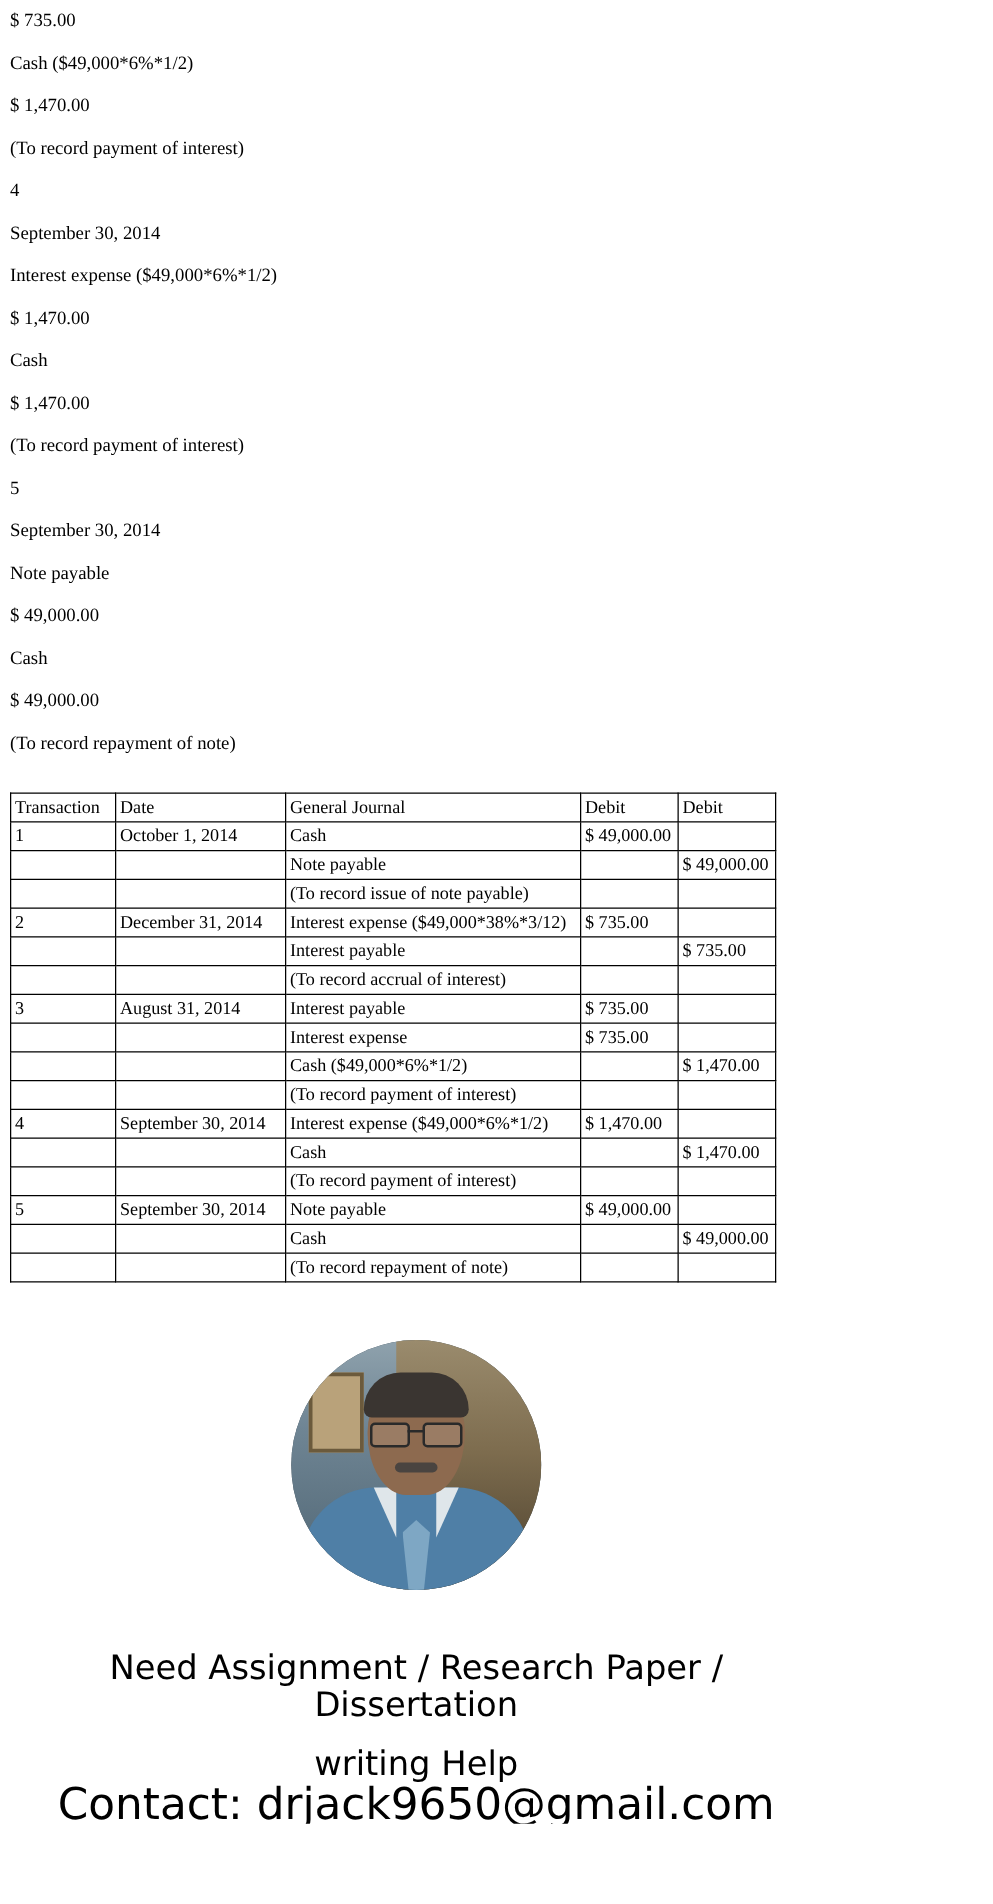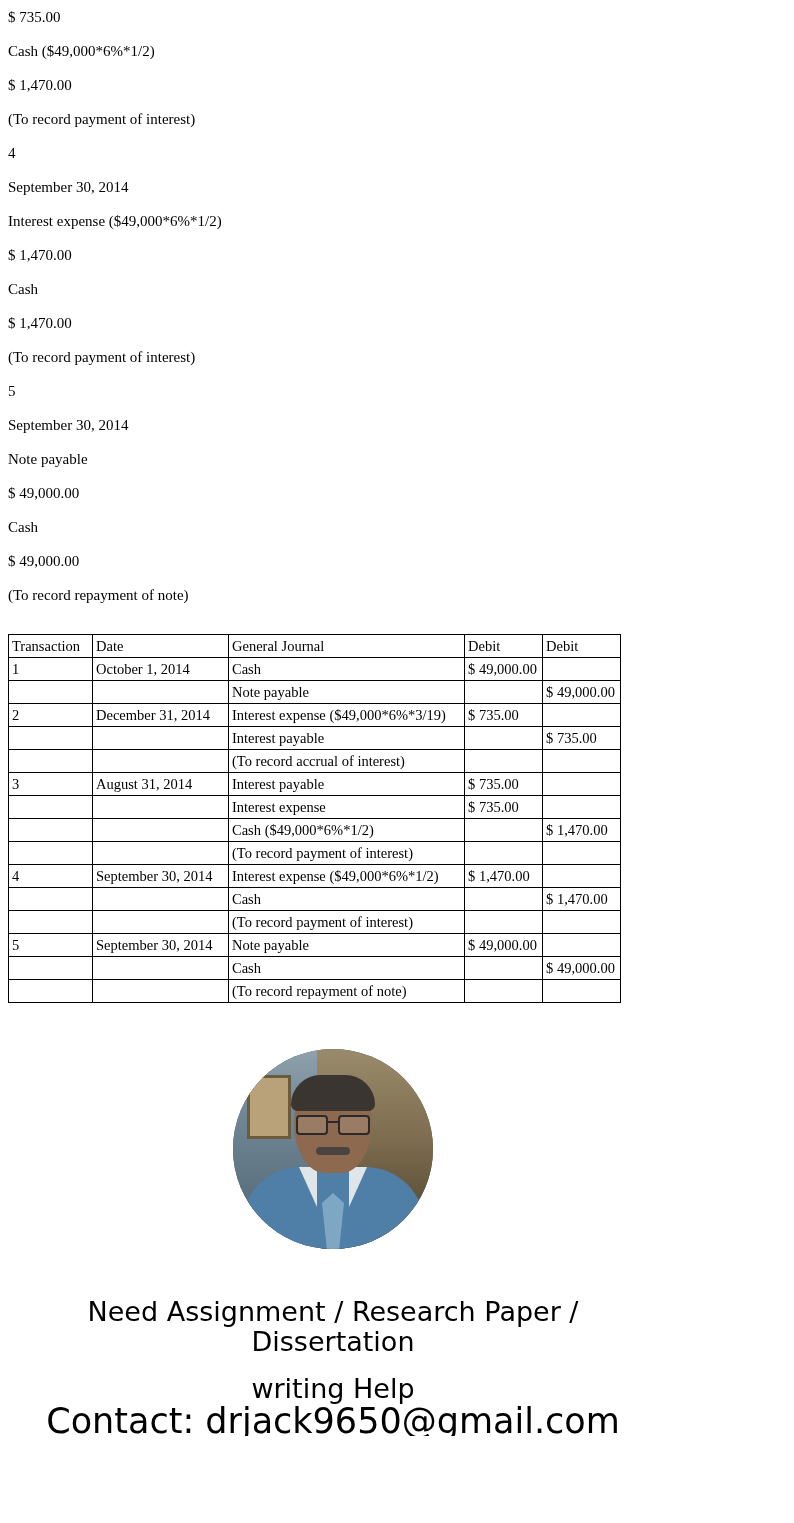--- a/index.html
+++ b/index.html
@@ -257,23 +257,30 @@
         <td class="cell-empty"></td>
       </tr>
       <tr>
         <td class="cell-empty"></td>
         <td class="cell-empty"></td>
         <td>Note payable</td>
         <td class="cell-empty"></td>
         <td>$ 49,000.00</td>
       </tr>
       <tr>
+        <td class="cell-empty"></td>
+        <td class="cell-empty"></td>
+        <td>(To record issue of note payable)</td>
+        <td class="cell-empty"></td>
+        <td class="cell-empty"></td>
+      </tr>
+      <tr>
         <td>2</td>
         <td>December 31, 2014</td>
-        <td>Interest expense ($49,000*6%*3/19)</td>
+        <td>Interest expense ($49,000*38%*3/12)</td>
         <td>$ 735.00</td>
         <td class="cell-empty"></td>
       </tr>
       <tr>
         <td class="cell-empty"></td>
         <td class="cell-empty"></td>
         <td>Interest payable</td>
         <td class="cell-empty"></td>
         <td>$ 735.00</td>
       </tr>

